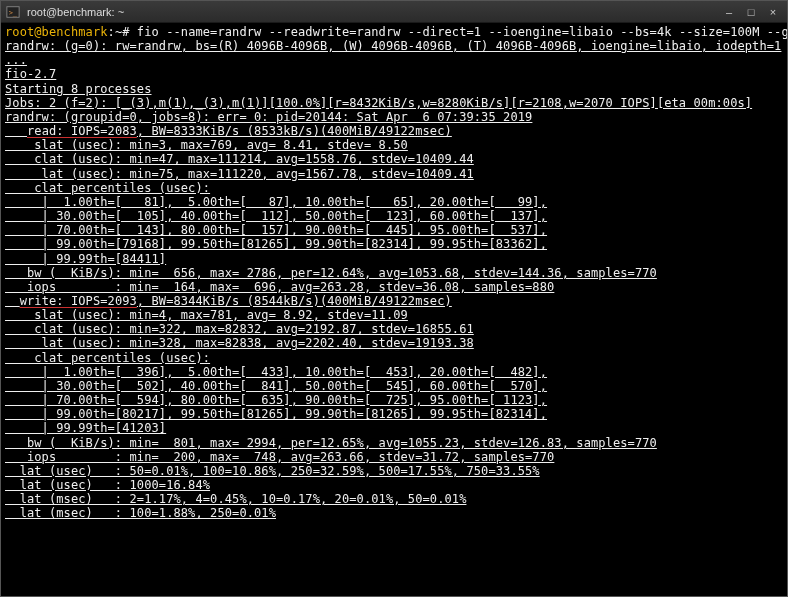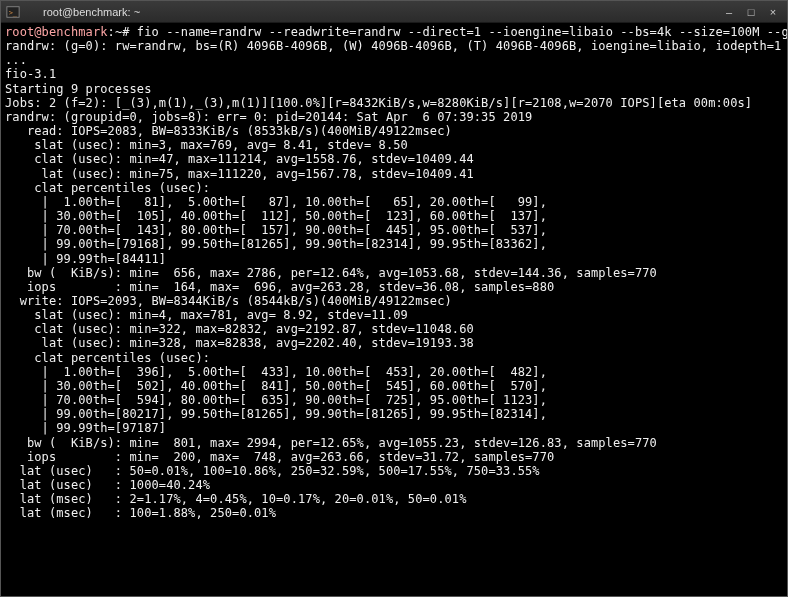--- a/index.html
+++ b/index.html
@@ -33,21 +33,20 @@
     margin-right: 6px;
     display: flex;
     align-items: center;
     justify-content: center;
   }
   .titlebar-title {
     flex: 1;
     color: #ddd;
     font-size: 11px;
     font-family: sans-serif;
-    margin-left: 16px;
   }
   .win-btn {
     width: 20px;
     height: 16px;
     display: flex;
     align-items: center;
     justify-content: center;
     color: #ccc;
     font-size: 11px;
     font-family: sans-serif;
@@ -57,26 +56,26 @@
   .terminal {
     flex: 1;
     background: #000;
     color: #f0f0f0;
     padding: 2px 4px;
     white-space: pre;
     line-height: 1.18;
     letter-spacing: 0.1px;
     overflow: hidden;
   }
-  .prompt-user { color: #fca5a5; }
+  .prompt-user { color: #eab308; }
   .prompt-colon { color: #f0f0f0; }
   .prompt-path { color: #f0f0f0; }
   .prompt-hash { color: #f0f0f0; }
   .cmd { color: #f0f0f0; }
-  .out { color: #f0f0f0; }
+  .out { color: #f0f0f0; text-decoration: underline; }
   .underline { text-decoration-color: #cc3030; text-underline-offset: 2px; text-decoration-thickness: 1px; }
 </style>
 </head>
 <body>
 
 <div class="window">
   <div class="titlebar">
     <span class="titlebar-icon">
       <svg width="14" height="14" viewBox="0 0 16 16">
           <rect x="1" y="2" width="14" height="12" fill="#222" stroke="#888" stroke-width="1"></rect>
@@ -84,45 +83,45 @@
         </svg>
     </span>
     <span class="titlebar-title">root@benchmark: ~</span>
     <span class="win-btn">–</span>
     <span class="win-btn">□</span>
     <span class="win-btn">×</span>
   </div>
   <div class="terminal"><span class="prompt-user">root@benchmark</span><span class="prompt-colon">:</span><span class="prompt-path">~</span><span class="prompt-hash"># </span><span class="cmd">fio --name=randrw --readwrite=randrw --direct=1 --ioengine=libaio --bs=4k --size=100M --group_reporting --numjobs=8</span>
 <span class="out">randrw: (g=0): rw=randrw, bs=(R) 4096B-4096B, (W) 4096B-4096B, (T) 4096B-4096B, ioengine=libaio, iodepth=1</span>
 <span class="out">...</span>
-<span class="out">fio-3.1</span>
-<span class="out">Starting 9 processes</span>
+<span class="out">fio-2.7</span>
+<span class="out">Starting 8 processes</span>
 <span class="out">Jobs: 2 (f=2): [_(3),m(1),_(3),m(1)][100.0%][r=8432KiB/s,w=8280KiB/s][r=2108,w=2070 IOPS][eta 00m:00s]</span>
 <span class="out">randrw: (groupid=0, jobs=8): err= 0: pid=20144: Sat Apr  6 07:39:35 2019</span>
 <span class="out">   </span><span class="out underline">read: IOPS=2083</span><span class="out">, BW=8333KiB/s (8533kB/s)(400MiB/49122msec)</span>
 <span class="out">    slat (usec): min=3, max=769, avg= 8.41, stdev= 8.50</span>
 <span class="out">    clat (usec): min=47, max=111214, avg=1558.76, stdev=10409.44</span>
 <span class="out">     lat (usec): min=75, max=111220, avg=1567.78, stdev=10409.41</span>
 <span class="out">    clat percentiles (usec):</span>
 <span class="out">     |  1.00th=[   81],  5.00th=[   87], 10.00th=[   65], 20.00th=[   99],</span>
 <span class="out">     | 30.00th=[  105], 40.00th=[  112], 50.00th=[  123], 60.00th=[  137],</span>
 <span class="out">     | 70.00th=[  143], 80.00th=[  157], 90.00th=[  445], 95.00th=[  537],</span>
 <span class="out">     | 99.00th=[79168], 99.50th=[81265], 99.90th=[82314], 99.95th=[83362],</span>
 <span class="out">     | 99.99th=[84411]</span>
 <span class="out">   bw (  KiB/s): min=  656, max= 2786, per=12.64%, avg=1053.68, stdev=144.36, samples=770</span>
 <span class="out">   iops        : min=  164, max=  696, avg=263.28, stdev=36.08, samples=880</span>
 <span class="out">  </span><span class="out underline">write: IOPS=2093</span><span class="out">, BW=8344KiB/s (8544kB/s)(400MiB/49122msec)</span>
 <span class="out">    slat (usec): min=4, max=781, avg= 8.92, stdev=11.09</span>
-<span class="out">    clat (usec): min=322, max=82832, avg=2192.87, stdev=11048.60</span>
+<span class="out">    clat (usec): min=322, max=82832, avg=2192.87, stdev=16855.61</span>
 <span class="out">     lat (usec): min=328, max=82838, avg=2202.40, stdev=19193.38</span>
 <span class="out">    clat percentiles (usec):</span>
 <span class="out">     |  1.00th=[  396],  5.00th=[  433], 10.00th=[  453], 20.00th=[  482],</span>
 <span class="out">     | 30.00th=[  502], 40.00th=[  841], 50.00th=[  545], 60.00th=[  570],</span>
 <span class="out">     | 70.00th=[  594], 80.00th=[  635], 90.00th=[  725], 95.00th=[ 1123],</span>
 <span class="out">     | 99.00th=[80217], 99.50th=[81265], 99.90th=[81265], 99.95th=[82314],</span>
-<span class="out">     | 99.99th=[97187]</span>
+<span class="out">     | 99.99th=[41203]</span>
 <span class="out">   bw (  KiB/s): min=  801, max= 2994, per=12.65%, avg=1055.23, stdev=126.83, samples=770</span>
 <span class="out">   iops        : min=  200, max=  748, avg=263.66, stdev=31.72, samples=770</span>
 <span class="out">  lat (usec)   : 50=0.01%, 100=10.86%, 250=32.59%, 500=17.55%, 750=33.55%</span>
-<span class="out">  lat (usec)   : 1000=40.24%</span>
+<span class="out">  lat (usec)   : 1000=16.84%</span>
 <span class="out">  lat (msec)   : 2=1.17%, 4=0.45%, 10=0.17%, 20=0.01%, 50=0.01%</span>
 <span class="out">  lat (msec)   : 100=1.88%, 250=0.01%</span></div>
 </div>
 
 </body></html>

